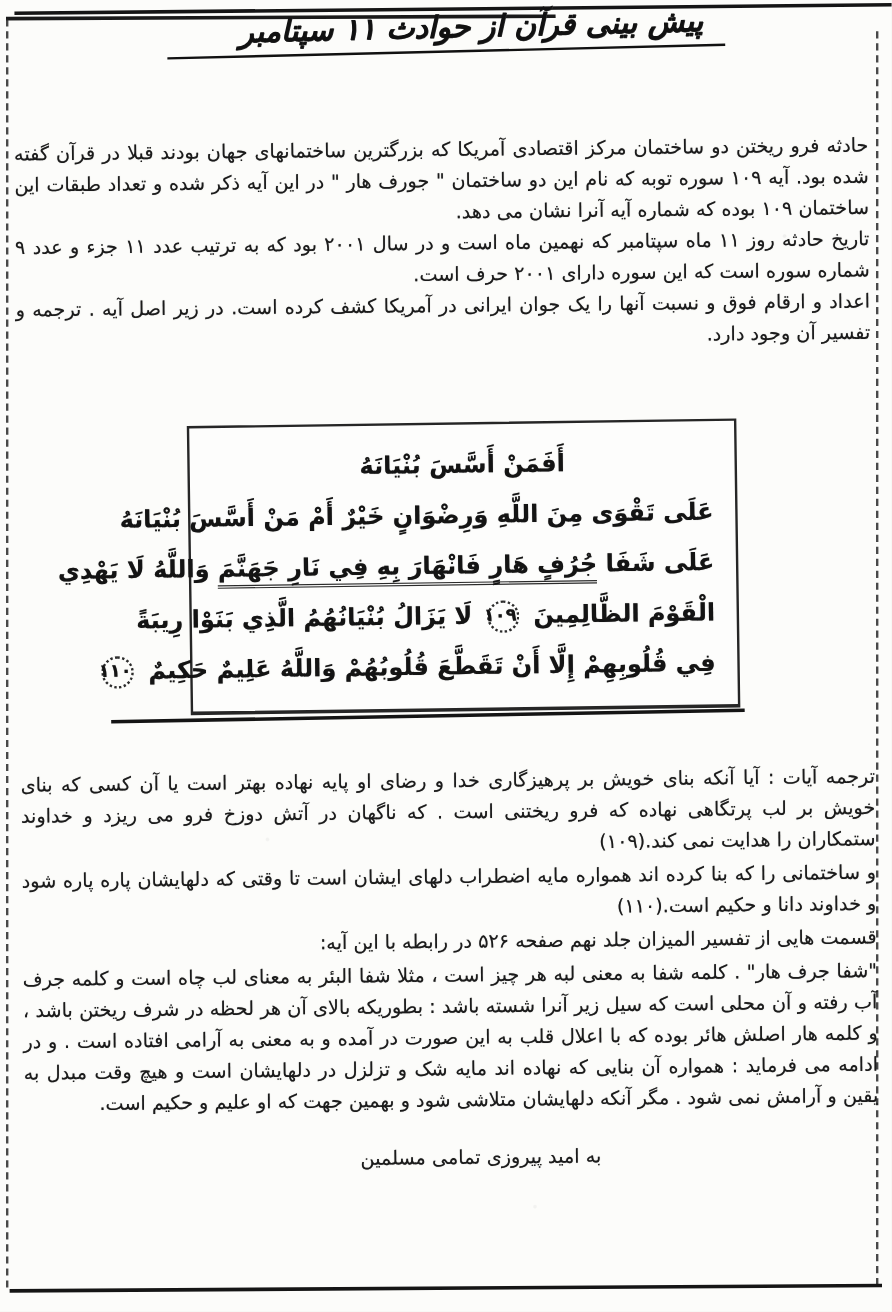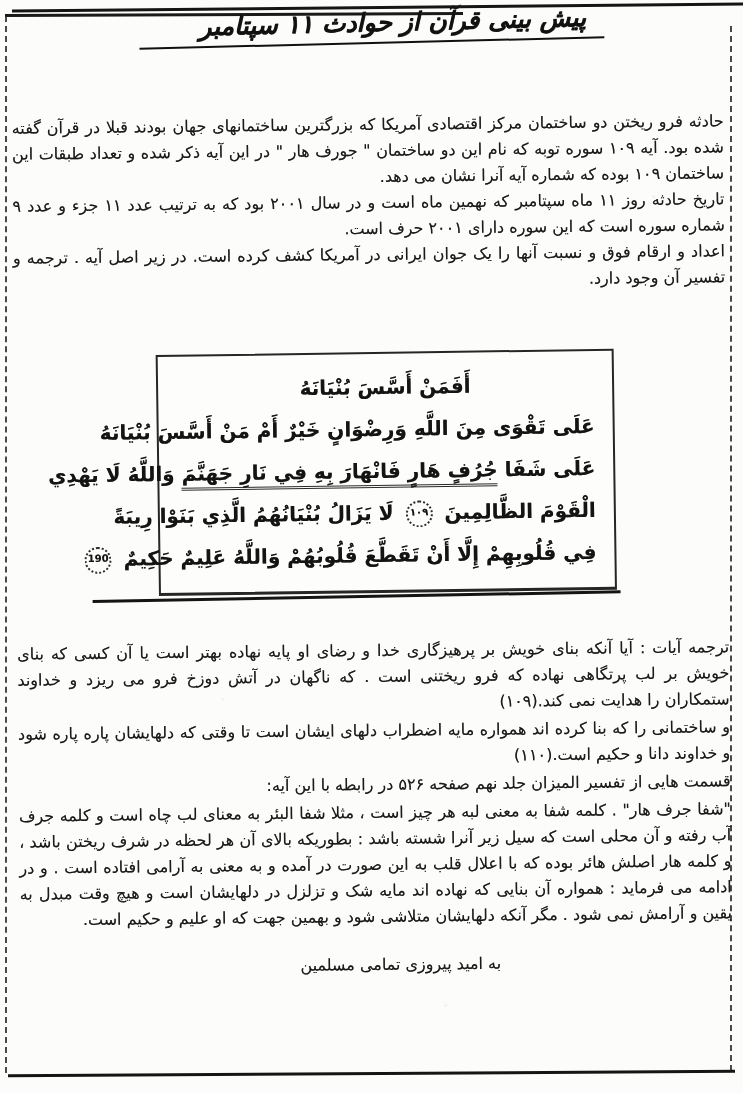--- a/index.html
+++ b/index.html
@@ -99,21 +99,21 @@
   }
   .q-underline{
     border-bottom:3px double #2a2a2a;
     padding-bottom:2px;
   }
   .rosette{
     display:inline-block;
     width:23px;height:23px;
     border:2px dotted #2c2c2c;
     border-radius:50%;
-    font-size:10px;line-height:20px;
+    font-size:15px;line-height:20px;
     text-align:center;text-align-last:center;
     vertical-align:middle;
     margin:0 5px;
     font-weight:bold;
     white-space:nowrap;
   }
   .box-underline{
     width:528px;height:3px;
     background:#141414;
     margin:2px 108px 0 auto;
@@ -150,21 +150,21 @@
 
     <p class="para first">حادثه فرو ریختن دو ساختمان مرکز اقتصادی آمریکا که بزرگترین ساختمانهای جهان بودند قبلا در قرآن گفته شده بود. آیه ۱۰۹ سوره توبه که نام این دو ساختمان " جورف هار " در این آیه ذکر شده و تعداد طبقات این ساختمان ۱۰۹ بوده که شماره آیه آنرا نشان می دهد.</p>
     <p class="para">تاریخ حادثه روز ۱۱ ماه سپتامبر که نهمین ماه است و در سال ۲۰۰۱ بود که به ترتیب عدد ۱۱ جزء و عدد ۹ شماره سوره است که این سوره دارای ۲۰۰۱ حرف است.</p>
     <p class="para">اعداد و ارقام فوق و نسبت آنها را یک جوان ایرانی در آمریکا کشف کرده است. در زیر اصل آیه . ترجمه و تفسیر آن وجود دارد.</p>
 
     <div class="quran-box">
       <div class="qline center">أَفَمَنْ أَسَّسَ بُنْيَانَهُ</div>
       <div class="qline">عَلَى تَقْوَى مِنَ اللَّهِ وَرِضْوَانٍ خَيْرٌ أَمْ مَنْ أَسَّسَ بُنْيَانَهُ</div>
       <div class="qline"><span>عَلَى شَفَا</span> <span class="q-underline">جُرُفٍ هَارٍ فَانْهَارَ بِهِ فِي نَارِ جَهَنَّمَ</span> <span>وَاللَّهُ لَا يَهْدِي</span></div>
       <div class="qline"><span>الْقَوْمَ الظَّالِمِينَ</span> <span class="rosette">١٠٩</span> <span>لَا يَزَالُ بُنْيَانُهُمُ الَّذِي بَنَوْا رِيبَةً</span></div>
-      <div class="qline"><span>فِي قُلُوبِهِمْ إِلَّا أَنْ تَقَطَّعَ قُلُوبُهُمْ وَاللَّهُ عَلِيمٌ حَكِيمٌ</span> <span class="rosette">190</span></div>
+      <div class="qline"><span>فِي قُلُوبِهِمْ إِلَّا أَنْ تَقَطَّعَ قُلُوبُهُمْ وَاللَّهُ عَلِيمٌ حَكِيمٌ</span> <span class="rosette">١١٠</span></div>
     </div>
     <div class="box-underline"></div>
 
     <p class="para trans-109">ترجمه آیات : آیا آنکه بنای خویش بر پرهیزگاری خدا و رضای او پایه نهاده بهتر است یا آن کسی که بنای خویش بر لب پرتگاهی نهاده که فرو ریختنی است . که ناگهان در آتش دوزخ فرو می ریزد و خداوند ستمکاران را هدایت نمی کند.(۱۰۹)</p>
     <p class="para trans-110">و ساختمانی را که بنا کرده اند همواره مایه اضطراب دلهای ایشان است تا وقتی که دلهایشان پاره پاره شود و خداوند دانا و حکیم است.(۱۱۰)</p>
     <p class="para tafsir-source">قسمت هایی از تفسیر المیزان جلد نهم صفحه ۵۲۶ در رابطه با این آیه:</p>
     <p class="para tafsir-body">"شفا جرف هار" . کلمه شفا به معنی لبه هر چیز است ، مثلا شفا البئر به معنای لب چاه است و کلمه جرف آب رفته و آن محلی است که سیل زیر آنرا شسته باشد : بطوریکه بالای آن هر لحظه در شرف ریختن باشد ، و کلمه هار اصلش هائر بوده که با اعلال قلب به این صورت در آمده و به معنی به آرامی افتاده است . و در ادامه می فرماید : همواره آن بنایی که نهاده اند مایه شک و تزلزل در دلهایشان است و هیچ وقت مبدل به یقین و آرامش نمی شود . مگر آنکه دلهایشان متلاشی شود و بهمین جهت که او علیم و حکیم است.</p>
 
     <p class="closing">به امید پیروزی تمامی مسلمین</p>
 

